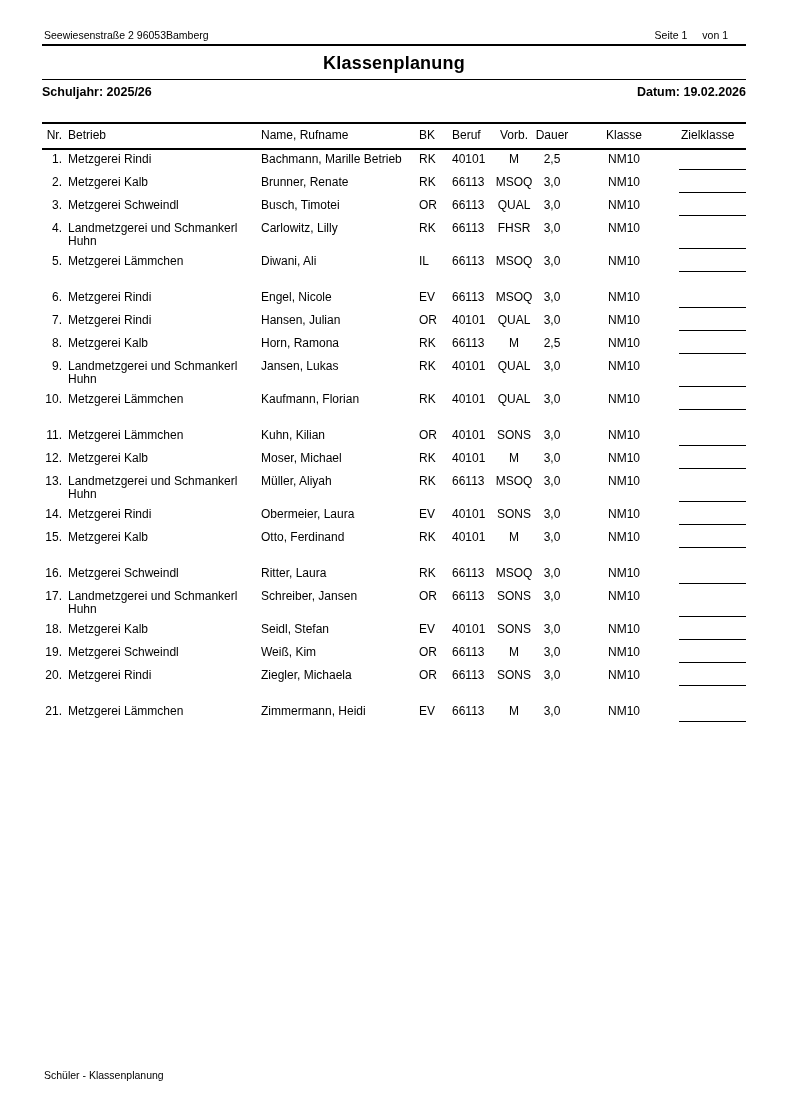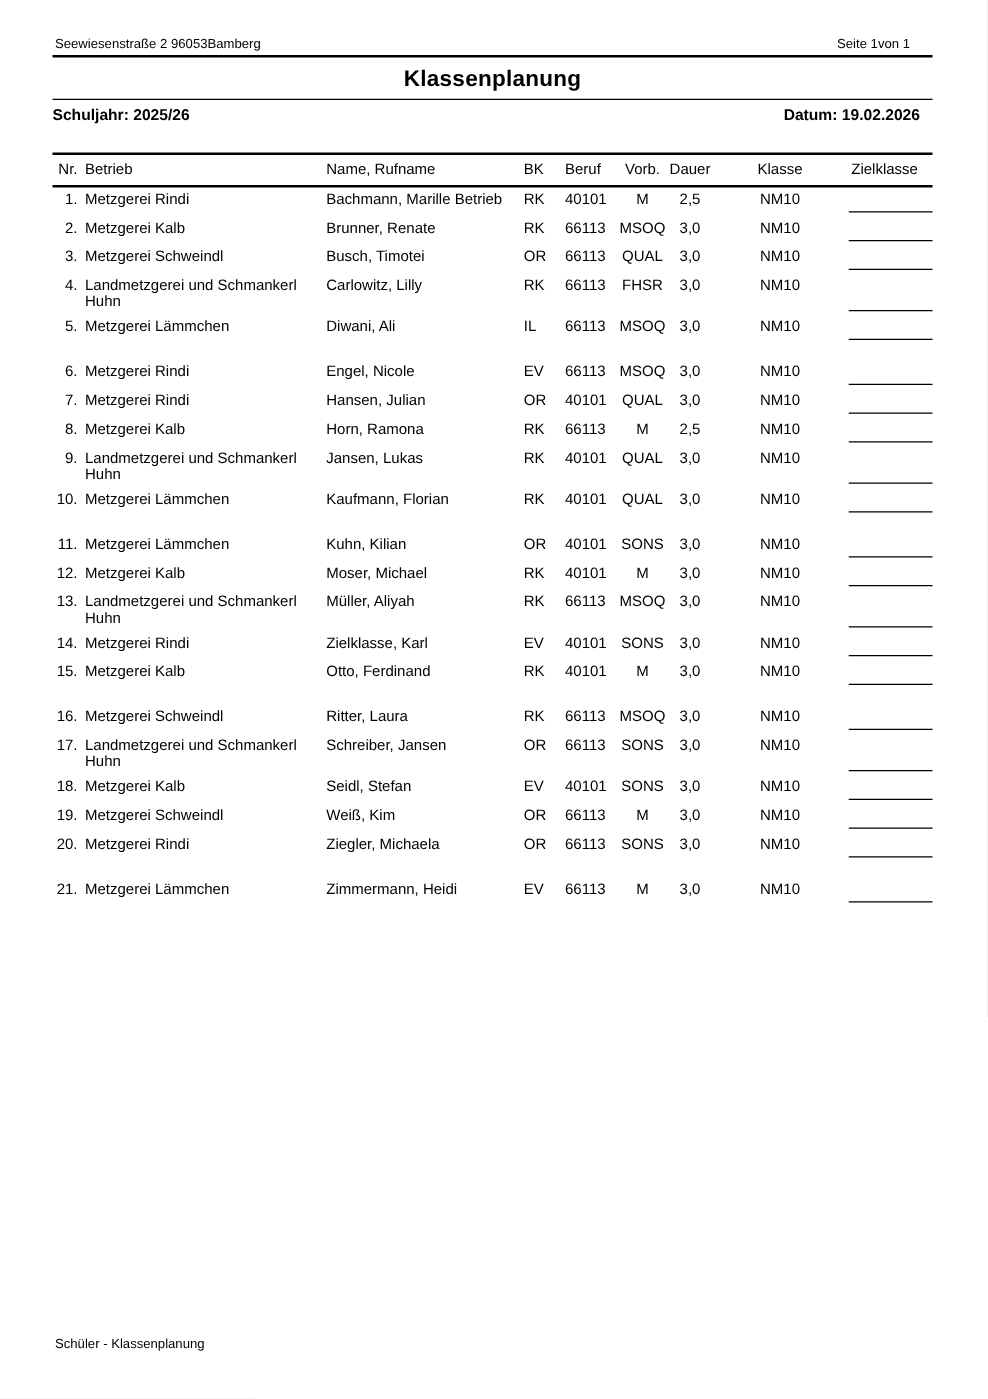--- a/index.html
+++ b/index.html
@@ -15,29 +15,29 @@
     background: #ffffff;
     overflow: hidden;
   }
   .content { margin-left: 42px; width: 704px; padding-top: 27px; }
 
   
   .school-name { font-size: 14px; line-height: 16px; margin-left: 5px; }
   .addr-row { display: flex; justify-content: space-between; align-items: flex-end;
               margin-top: 2px; font-size: 10.5px; line-height: 12px; }
   .addr { margin-left: 2px; }
-  .page-indicator { display: flex; margin-right: 18px; }
+  .page-indicator { display: flex; gap: 15px; margin-right: 18px; }
   .rule { background: #000000; }
   .rule-a { height: 2px; margin-top: 3px; }
   .report-title { margin-top: 7px; font-size: 18px; line-height: 21px;
                   font-weight: 700; text-align: center; letter-spacing: .2px; }
   .rule-b { height: 1px; margin-top: 5px; }
   .meta-row { display: flex; justify-content: space-between; margin-top: 6px;
               font-size: 12.5px; line-height: 13px; font-weight: 700; }
-  .meta-date { margin-right: 10px; }
+  .meta-date { }
 
   
   .table-top { height: 2px; margin-top: 23px; }
   .rule-c { height: 2px; }
   .grid-row {
     display: grid;
     grid-template-columns: 24px 195px 158px 33px 42px 40px 36px 34px 40px 35px 67px;
   }
   .thead { padding: 5px 0 6px; font-size: 12px; line-height: 13px; }
   .tbody { padding-top: 3px; }
@@ -258,21 +258,21 @@
     <div class="c-beruf">66113</div>
     <div class="c-vorb">MSOQ</div>
     <div class="c-dauer">3,0</div>
     <div class="c-klasse">NM10</div>
     <div class="c-ziel"></div>
     <div class="blank-line"></div>
   </div>
         <div class="grid-row trow">
     <div class="c-nr">14.</div>
     <div class="c-betrieb">Metzgerei Rindi</div>
-    <div class="c-name">Zielklasse, Karl</div>
+    <div class="c-name">Obermeier, Laura</div>
     <div class="c-bk">EV</div>
     <div class="c-beruf">40101</div>
     <div class="c-vorb">SONS</div>
     <div class="c-dauer">3,0</div>
     <div class="c-klasse">NM10</div>
     <div class="c-ziel"></div>
     <div class="blank-line"></div>
   </div>
         <div class="grid-row trow">
     <div class="c-nr">15.</div>

